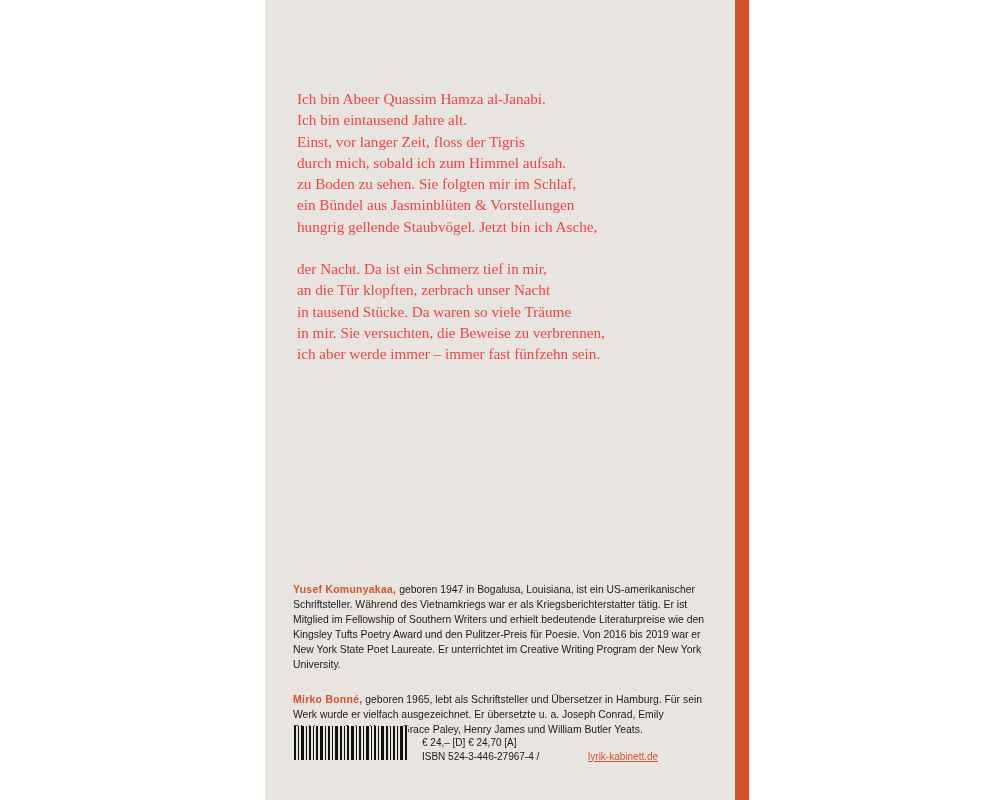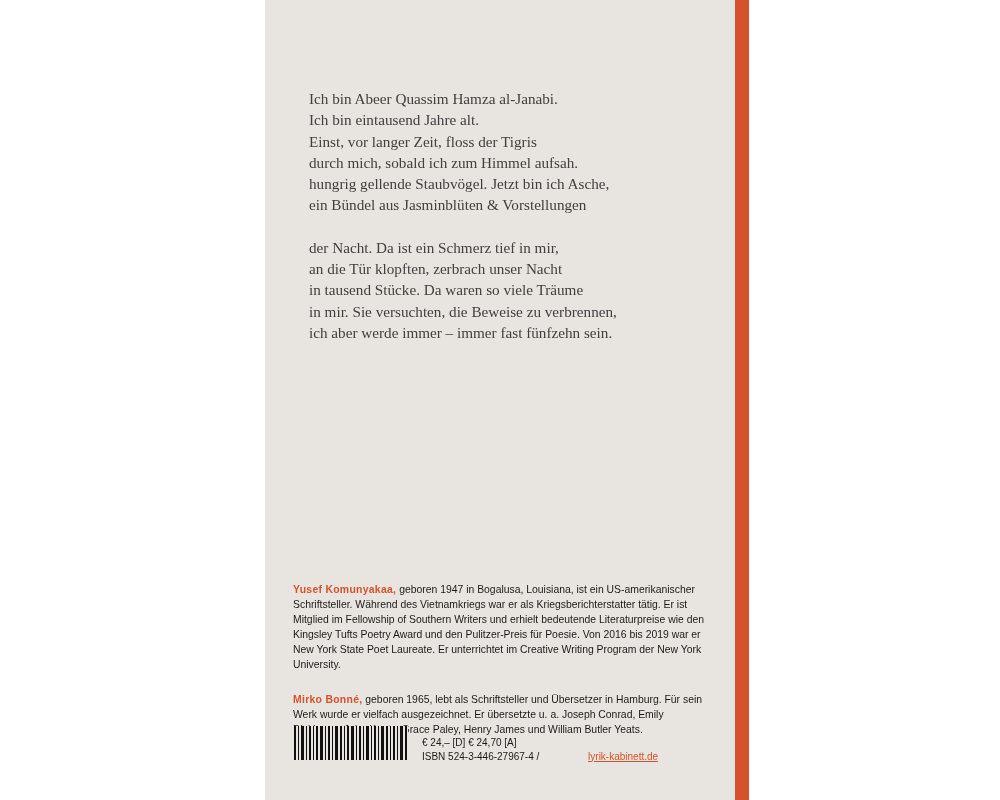--- a/index.html
+++ b/index.html
@@ -30,26 +30,26 @@
     width: 14px;
     height: 800px;
     background: #d6522a;
   }
 
   #poem-block {
     position: absolute;
     left: 265px;
     top: 88px;
     width: 470px;
-    padding: 0 44px;
+    padding: 0 32px;
     box-sizing: border-box;
     font-family: "Liberation Serif", serif;
     font-size: 15.2px;
     line-height: 21.3px;
-    color: #404040;
+    color: #ef4444;
   }
   #poem-block .stanza {
     margin: 0;
   }
   #poem-block .stanza + .stanza {
     margin-top: 21px;
   }
   #poem-block .line {
     white-space: pre;
   }
@@ -120,22 +120,23 @@
 </div>
 
 <div id="spine-strip"></div>
 
 <div id="poem-block">
   <div class="stanza">
     <div class="line">Ich bin Abeer Quassim Hamza al-Janabi.</div>
     <div class="line">Ich bin eintausend Jahre alt.</div>
     <div class="line">Einst, vor langer Zeit, floss der Tigris</div>
     <div class="line">durch mich, sobald ich zum Himmel aufsah.</div>
+    <div class="line">zu Boden zu sehen. Sie folgten mir im Schlaf,</div>
+    <div class="line">ein Bündel aus Jasminblüten &amp; Vorstellungen</div>
     <div class="line">hungrig gellende Staubvögel. Jetzt bin ich Asche,</div>
-    <div class="line">ein Bündel aus Jasminblüten &amp; Vorstellungen</div>
   </div>
   <div class="stanza">
     <div class="line">der Nacht. Da ist ein Schmerz tief in mir,</div>
     <div class="line">an die Tür klopften, zerbrach unser Nacht</div>
     <div class="line">in tausend Stücke. Da waren so viele Träume</div>
     <div class="line">in mir. Sie versuchten, die Beweise zu verbrennen,</div>
     <div class="line">ich aber werde immer – immer fast fünfzehn sein.</div>
   </div>
 </div>
 

